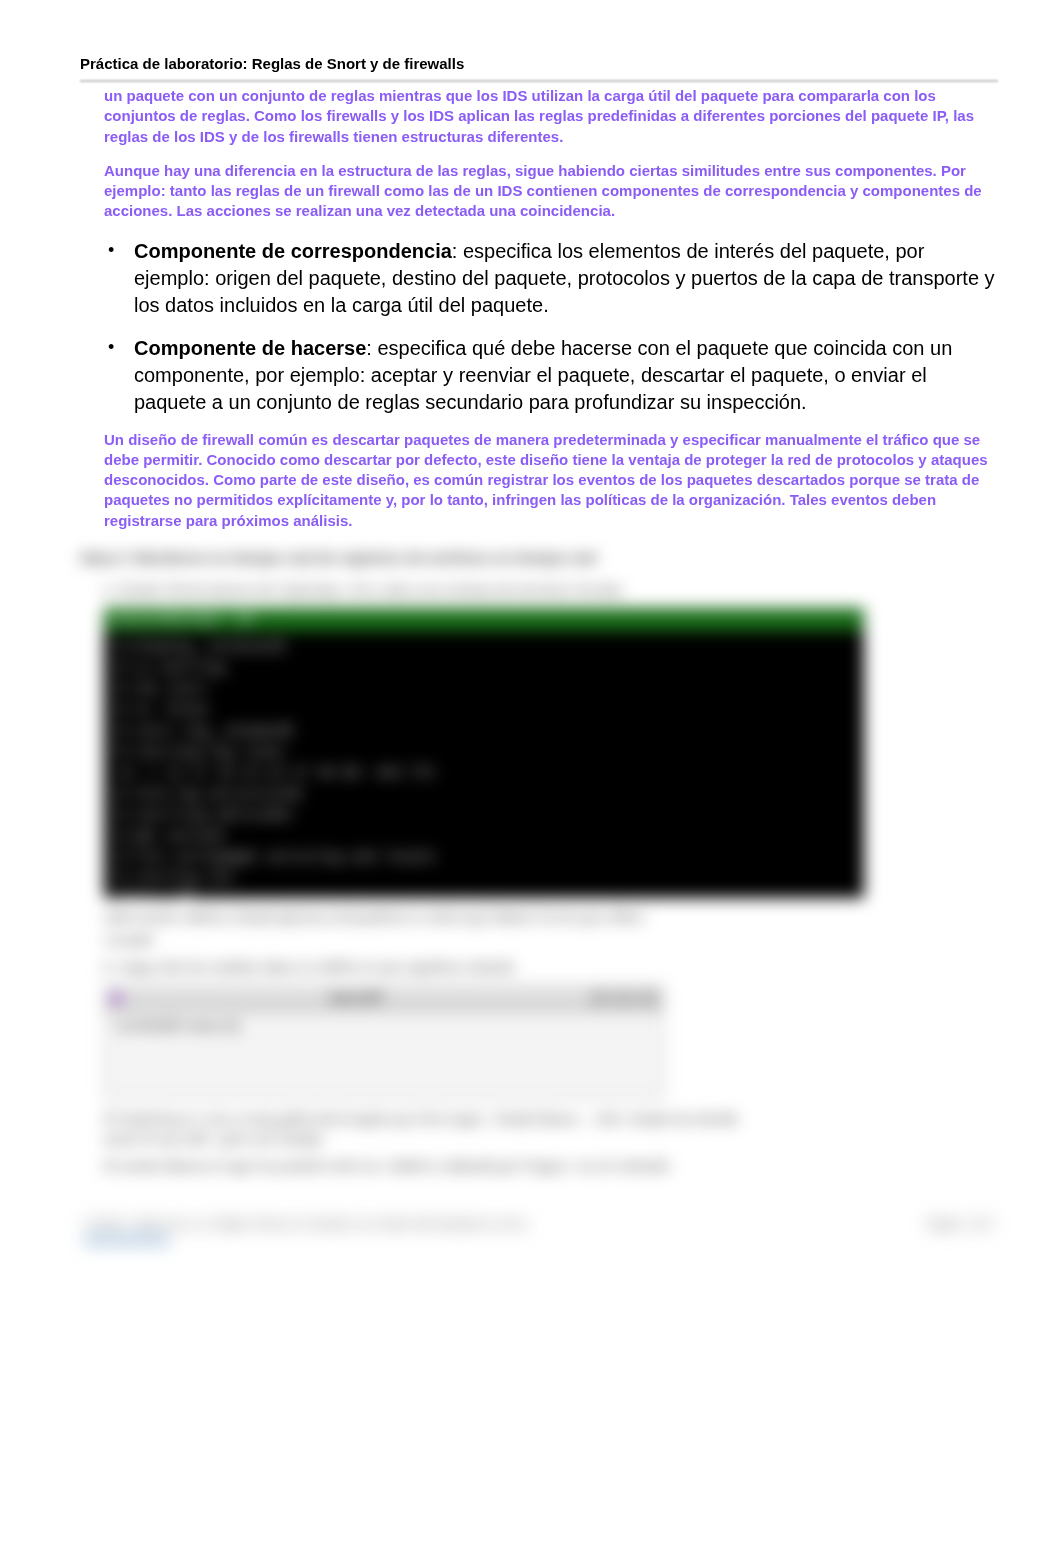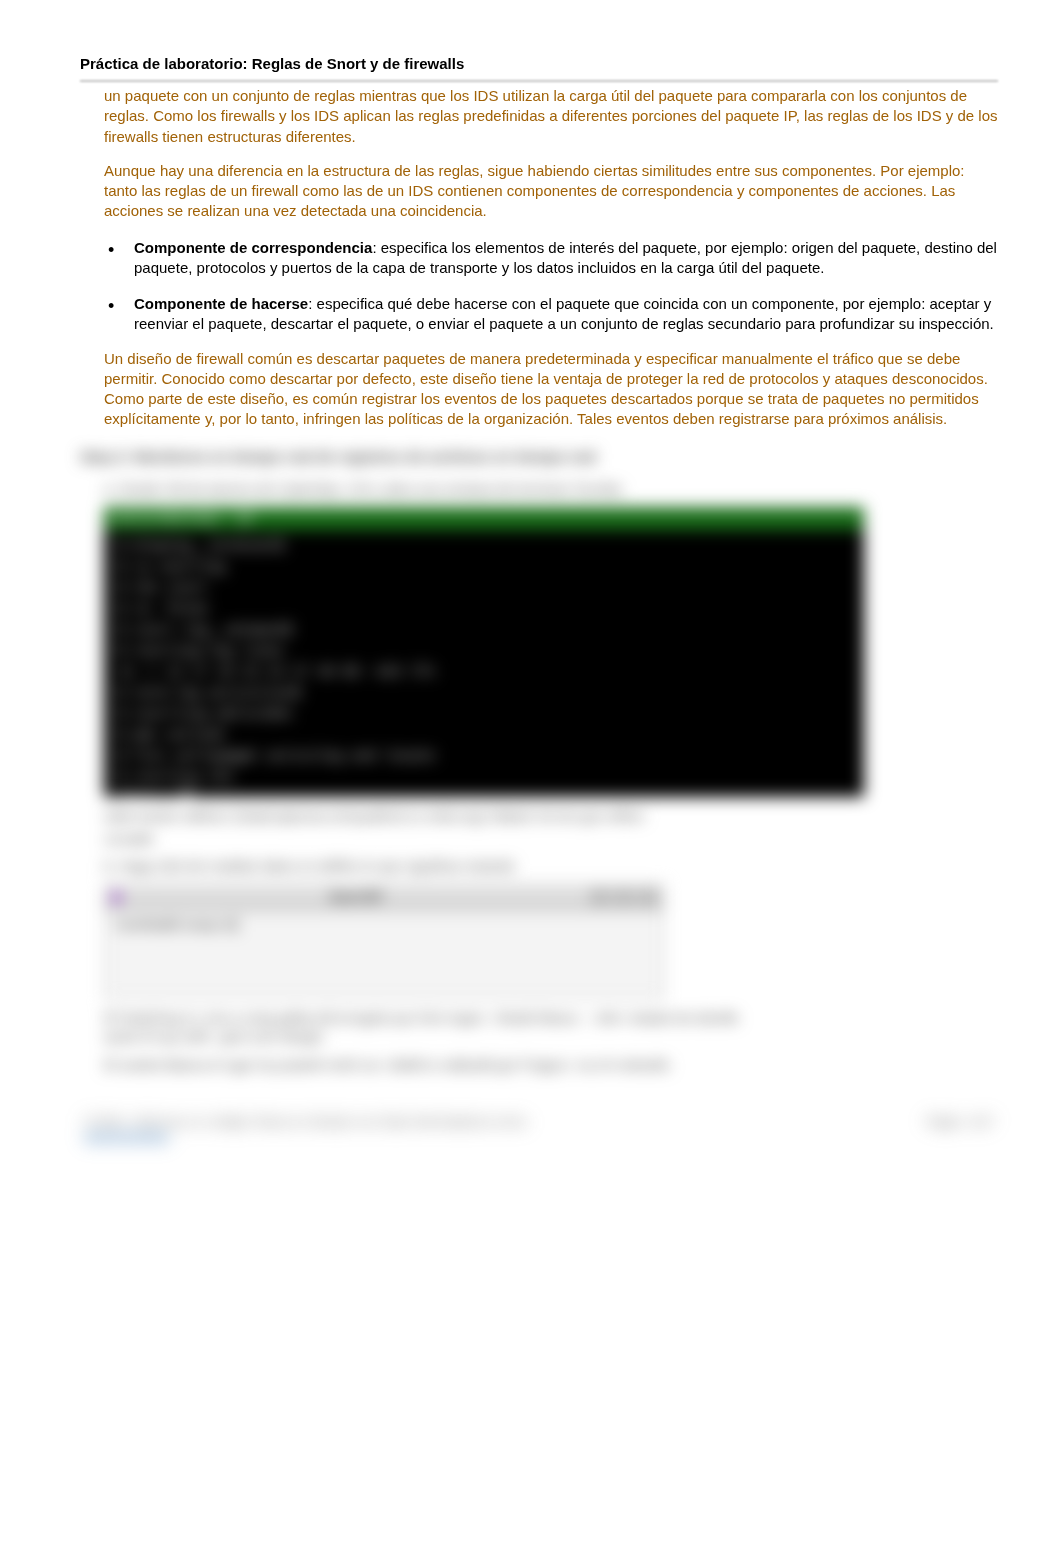--- a/index.html
+++ b/index.html
@@ -29,30 +29,31 @@
       filter: blur(1px);
       opacity: 0.5;
     }
     .content-block {
       padding-left: 24px;
     }
     .paragraph {
       font-size: 15px;
       line-height: 1.35;
       margin-bottom: 14px;
-      color: #a16207;
+      color: #8b5cf6;
+      font-weight: bold;
     }
     .bullet-list {
       list-style: none;
       padding-left: 24px;
       margin-bottom: 14px;
     }
     .bullet-list li {
       position: relative;
-      font-size: 15px;
+      font-size: 20px;
       line-height: 1.35;
       margin-bottom: 10px;
       padding-left: 6px;
       margin-top: 16px;
     }
     .bullet-list li::before {
       content: "•";
       position: absolute;
       left: -20px;
       font-size: 18px;

